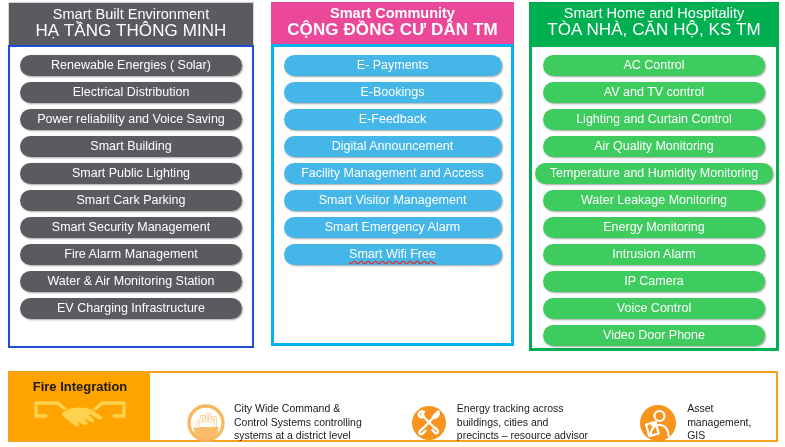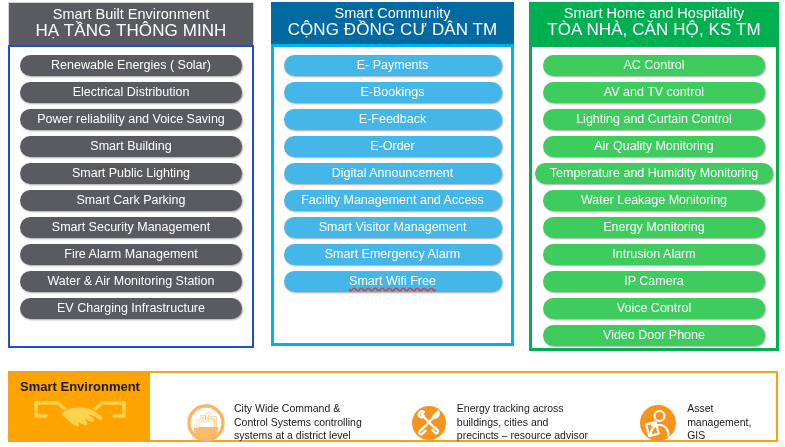--- a/index.html
+++ b/index.html
@@ -26,21 +26,21 @@
 
   .col-header{
     box-sizing:border-box;
     width:100%;
     text-align:center;
     color:#ffffff;
     padding:4px 2px 5px 2px;
     line-height:1.06;
   }
   .col-gray  .col-header{background:#5a5b60;border:1px solid #d4d4d4;border-bottom:none;}
-  .col-blue  .col-header{background:#0369a1;}
+  .col-blue  .col-header{background:#ec4899;font-weight:bold;}
   .col-green .col-header{background:#00b050;}
 
   .hdr-en{display:block;font-size:14.5px;}
   .hdr-vi{display:block;font-size:17px;letter-spacing:.1px;}
 
   .col-body{
     box-sizing:border-box;
     width:100%;
     background:#ffffff;
     padding:8px 0 8px 0;
@@ -156,21 +156,20 @@
 
   <div class="column col-blue">
     <div class="col-header">
       <span class="hdr-en">Smart Community</span>
       <span class="hdr-vi">CỘNG ĐỒNG CƯ DÂN TM</span>
     </div>
     <div class="col-body">
       <div class="pill">E- Payments</div>
       <div class="pill">E-Bookings</div>
       <div class="pill">E-Feedback</div>
-      <div class="pill">E-Order</div>
       <div class="pill">Digital Announcement</div>
       <div class="pill">Facility Management and Access</div>
       <div class="pill">Smart Visitor Management</div>
       <div class="pill">Smart Emergency Alarm</div>
       <div class="pill"><span class="misspell">Smart Wifi Free</span></div>
     </div>
   </div>
 
   <div class="column col-green">
     <div class="col-header">
@@ -188,21 +187,21 @@
       <div class="pill">Intrusion Alarm</div>
       <div class="pill">IP Camera</div>
       <div class="pill">Voice Control</div>
       <div class="pill">Video Door Phone</div>
     </div>
   </div>
 
   <div class="banner">
 
     <div class="banner-title">
-      <div class="banner-title-text">Smart Environment</div>
+      <div class="banner-title-text">Fire Integration</div>
       <div class="handshake">
         <svg width="96" height="34" viewBox="0 0 96 34">
           <g fill="none" stroke="#ffd24d" stroke-width="3.4" stroke-linejoin="round" stroke-linecap="round">
             <path d="M4 8 H26 L34 15"></path>
             <path d="M4 8 V21 H14"></path>
             <path d="M92 8 H70 L62 15"></path>
             <path d="M92 8 V21 H82"></path>
           </g>
           <g fill="#ffd24d" stroke="#ffa300" stroke-width="1.2" stroke-linejoin="round">
             <path d="M34 15 C40 11, 52 11, 60 14 L70 21 C72 23, 70 26, 67 25 L58 20

